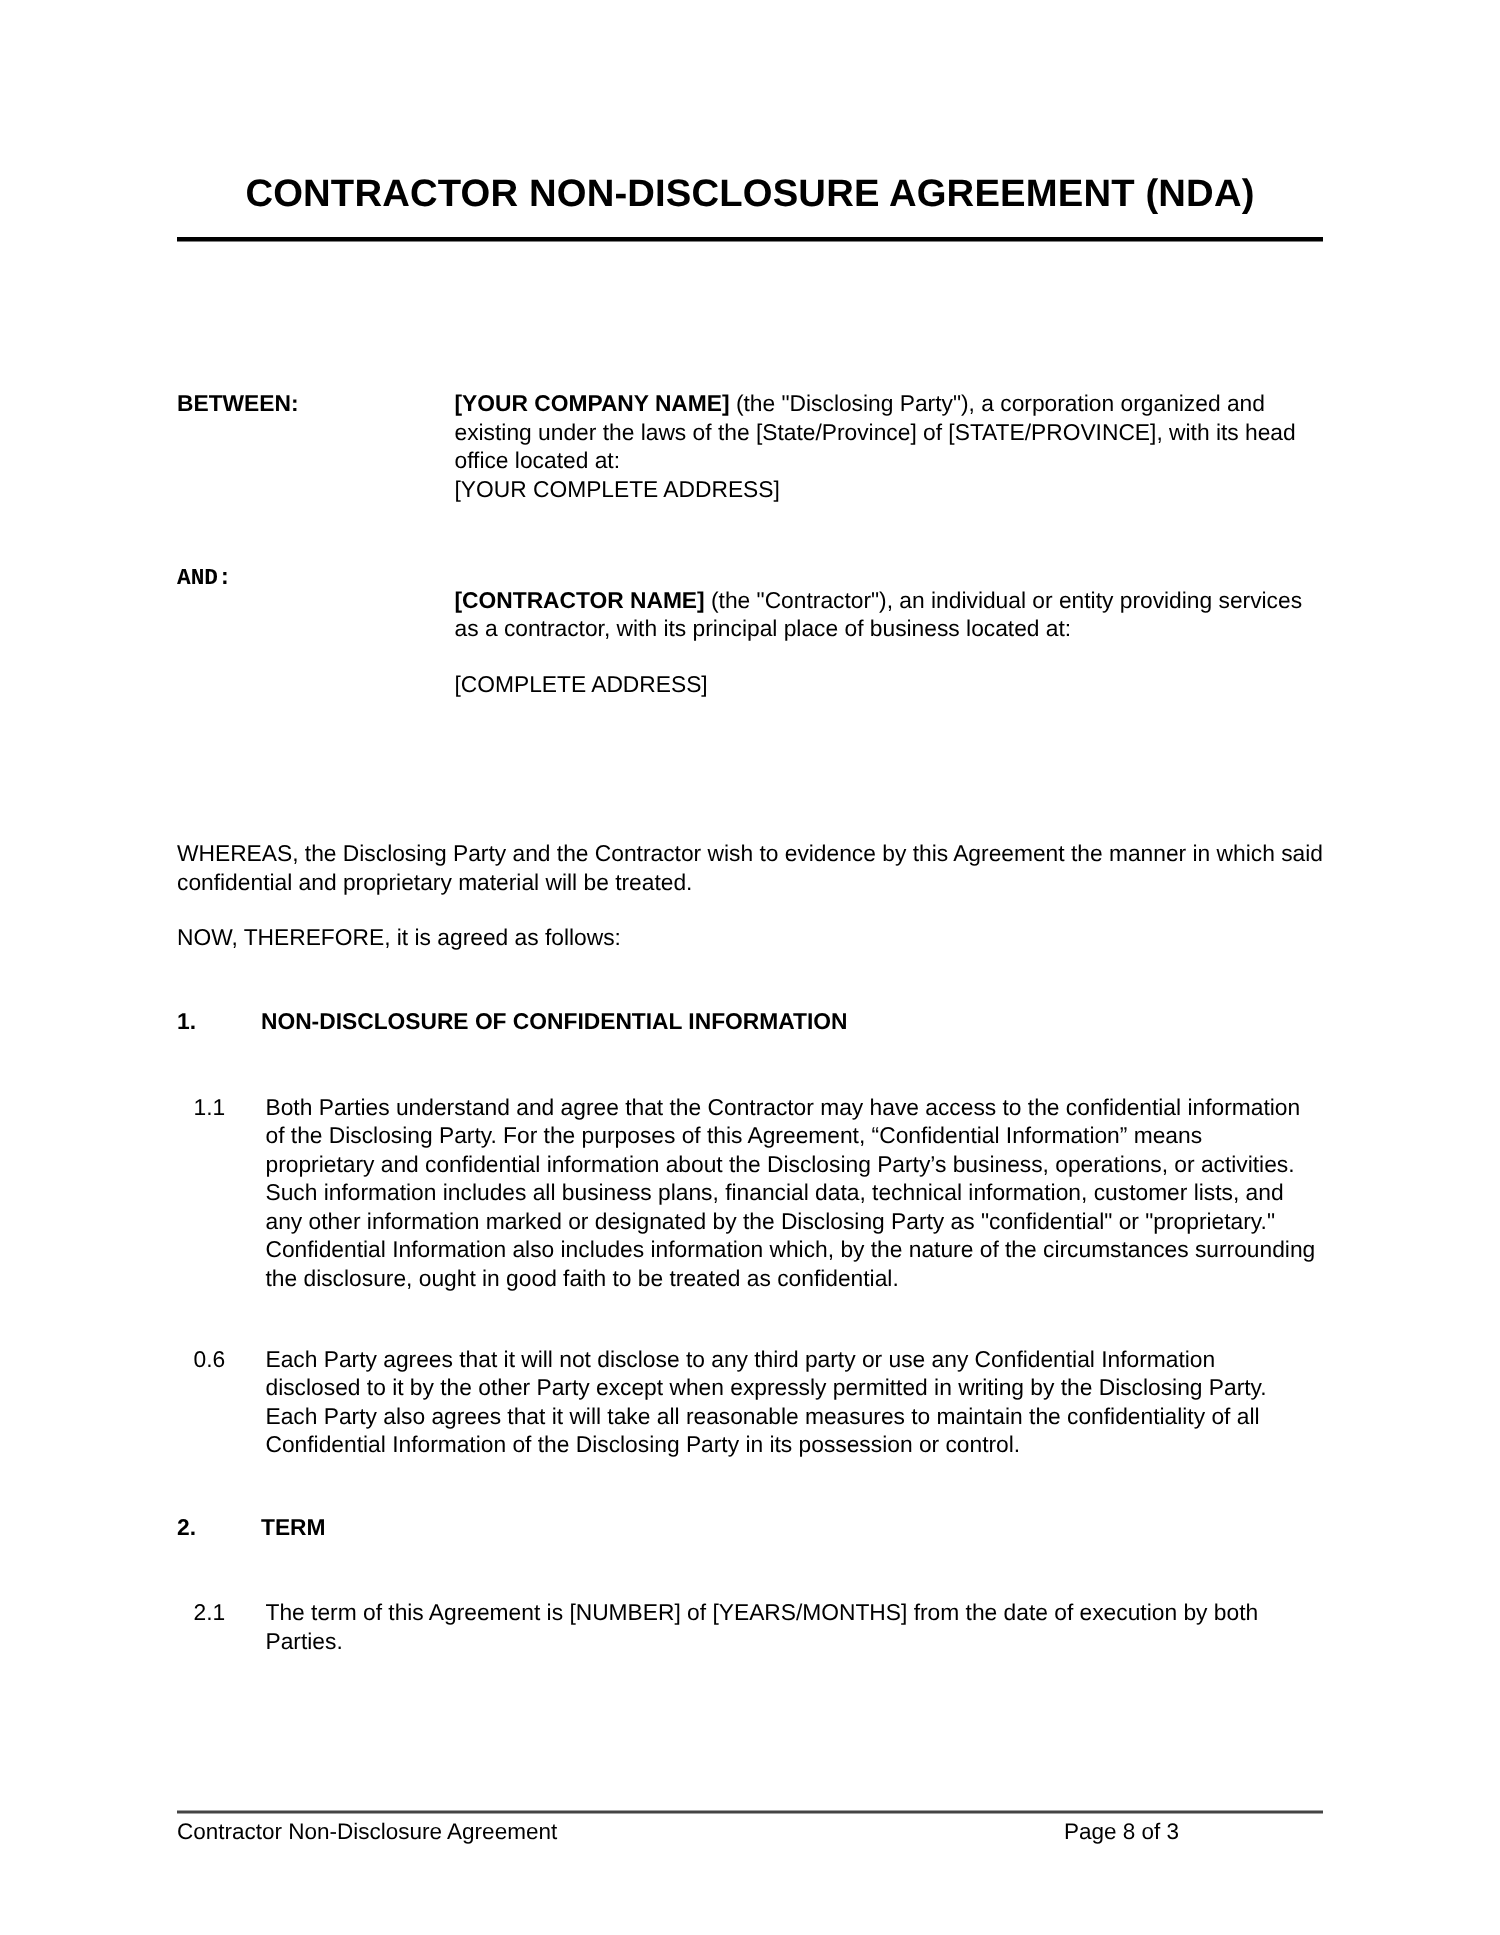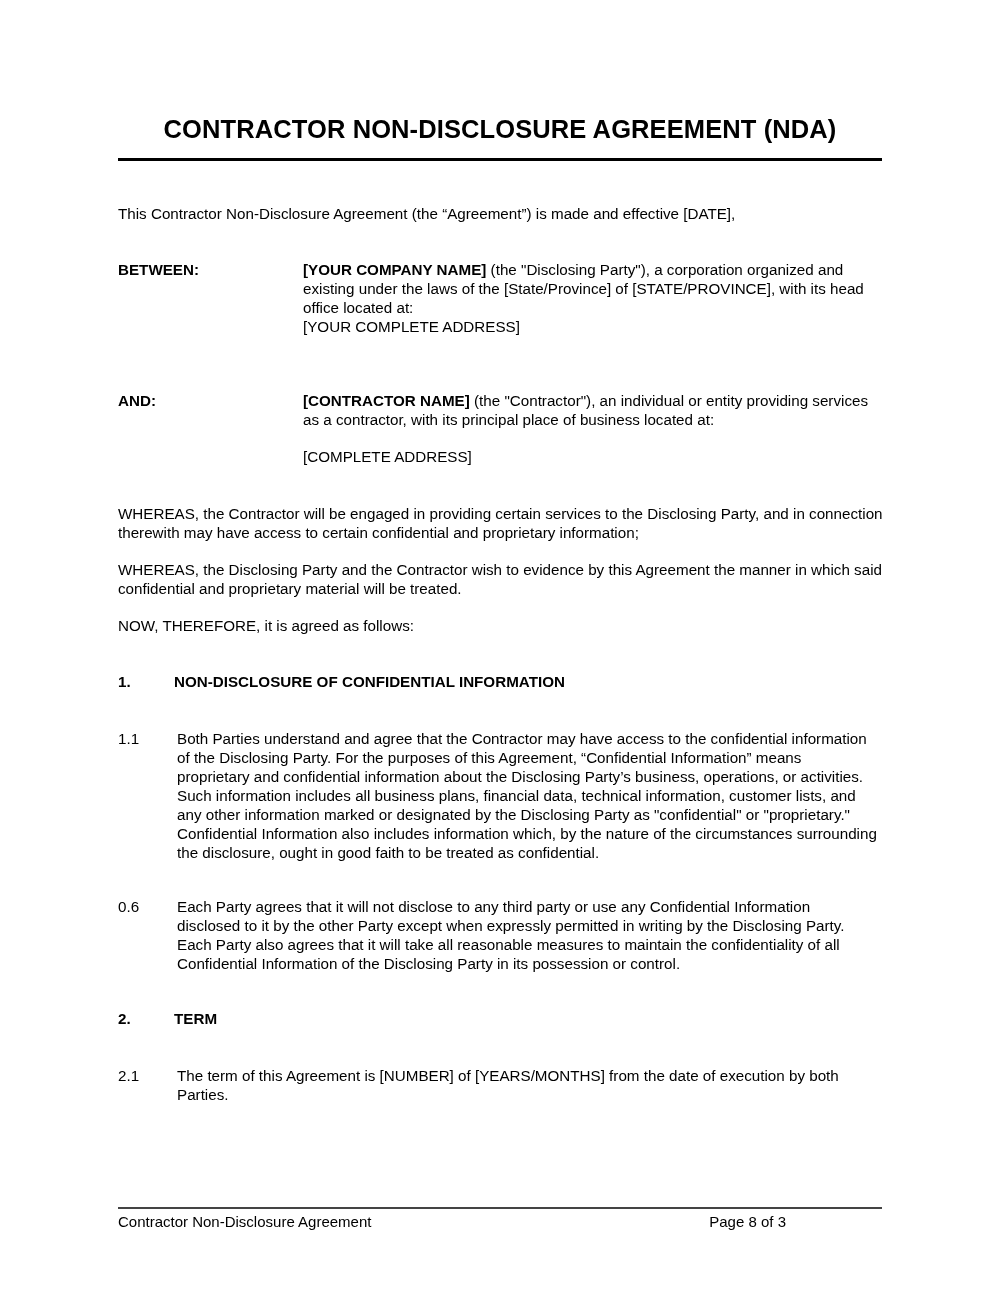--- a/index.html
+++ b/index.html
@@ -10,49 +10,47 @@
            font-weight: bold; font-size: 25.5px; letter-spacing: 0.1px; margin: 0; }
   .title-rule { position: absolute; left: 118px; width: 764px; top: 158px; height: 3px; background: #000; }
   .p { position: absolute; font-size: 15.2px; line-height: 19px; margin: 0; }
   .full { left: 118px; width: 770px; }
   .label { position: absolute; left: 118px; font-weight: bold; font-size: 15.2px; line-height: 19px; }
   .party { position: absolute; left: 303px; width: 570px; font-size: 15.2px; line-height: 19px; margin: 0; }
   .b { font-weight: bold; }
   .sec-h { position: absolute; left: 118px; font-weight: bold; font-size: 15.2px; line-height: 19px; }
   .sec-h .num { display: inline-block; width: 56px; }
   .clause { position: absolute; left: 118px; width: 760px; font-size: 15.2px; line-height: 19px; }
-  .clause .num { position: absolute; left: 0; top: 0; }
+  .clause .num { position: absolute; left: 11px; top: 0; }
   .clause .txt { position: absolute; left: 59px; top: 0; width: 700px; margin: 0; }
   .foot-rule { position: absolute; left: 118px; width: 764px; top: 1207px; height: 1.5px; background: #444; }
   .foot-left { position: absolute; left: 118px; top: 1213px; font-size: 15px; }
   .foot-right { position: absolute; right: 118px; top: 1213px; font-size: 15px; }
 </style>
 </head>
 <body>
 
 <div class="page">
 
   <h1 class="title">CONTRACTOR NON-DISCLOSURE AGREEMENT (NDA)</h1>
   <div class="title-rule"></div>
 
-  <p class="p full" style="top:204px;">This Contractor Non-Disclosure Agreement (the “Agreement”) is made and effective [DATE],</p>
 
   <div class="label" style="top:260px;">BETWEEN:</div>
   <p class="party" style="top:260px;">
     <span class="b">[YOUR COMPANY NAME]</span><span> (the "Disclosing Party"), a corporation organized and existing under the laws of the [State/Province] of [STATE/PROVINCE], with its head office located at:</span>
   </p>
   <p class="party" style="top:317px;">[YOUR COMPLETE ADDRESS]</p>
 
-  <div class="label" style="top:391px;">AND:</div>
+  <div class="label" style="top:376px;font-family:Liberation Mono, monospace;">AND:</div>
   <p class="party" style="top:391px;">
     <span class="b">[CONTRACTOR NAME]</span><span> (the "Contractor"), an individual or entity providing services as a contractor, with its principal place of business located at:</span>
   </p>
   <p class="party" style="top:447px;">[COMPLETE ADDRESS]</p>
 
-  <p class="p full" style="top:504px;">WHEREAS, the Contractor will be engaged in providing certain services to the Disclosing Party, and in connection therewith may have access to certain confidential and proprietary information;</p>
   <p class="p full" style="top:616px;">NOW, THEREFORE, it is agreed as follows:</p>
   <p class="p full" style="top:560px;">WHEREAS, the Disclosing Party and the Contractor wish to evidence by this Agreement the manner in which said confidential and proprietary material will be treated.</p>
 
   <div class="sec-h" style="top:672px;">
     <span class="num">1.</span><span>NON-DISCLOSURE OF CONFIDENTIAL INFORMATION</span>
   </div>
 
   <div class="clause" style="top:729px;">
     <span class="num">1.1</span>
     <p class="txt">Both Parties understand and agree that the Contractor may have access to the confidential information of the Disclosing Party. For the purposes of this Agreement, “Confidential Information” means proprietary and confidential information about the Disclosing Party’s business, operations, or activities. Such information includes all business plans, financial data, technical information, customer lists, and any other information marked or designated by the Disclosing Party as "confidential" or "proprietary." Confidential Information also includes information which, by the nature of the circumstances surrounding the disclosure, ought in good faith to be treated as confidential.</p>

